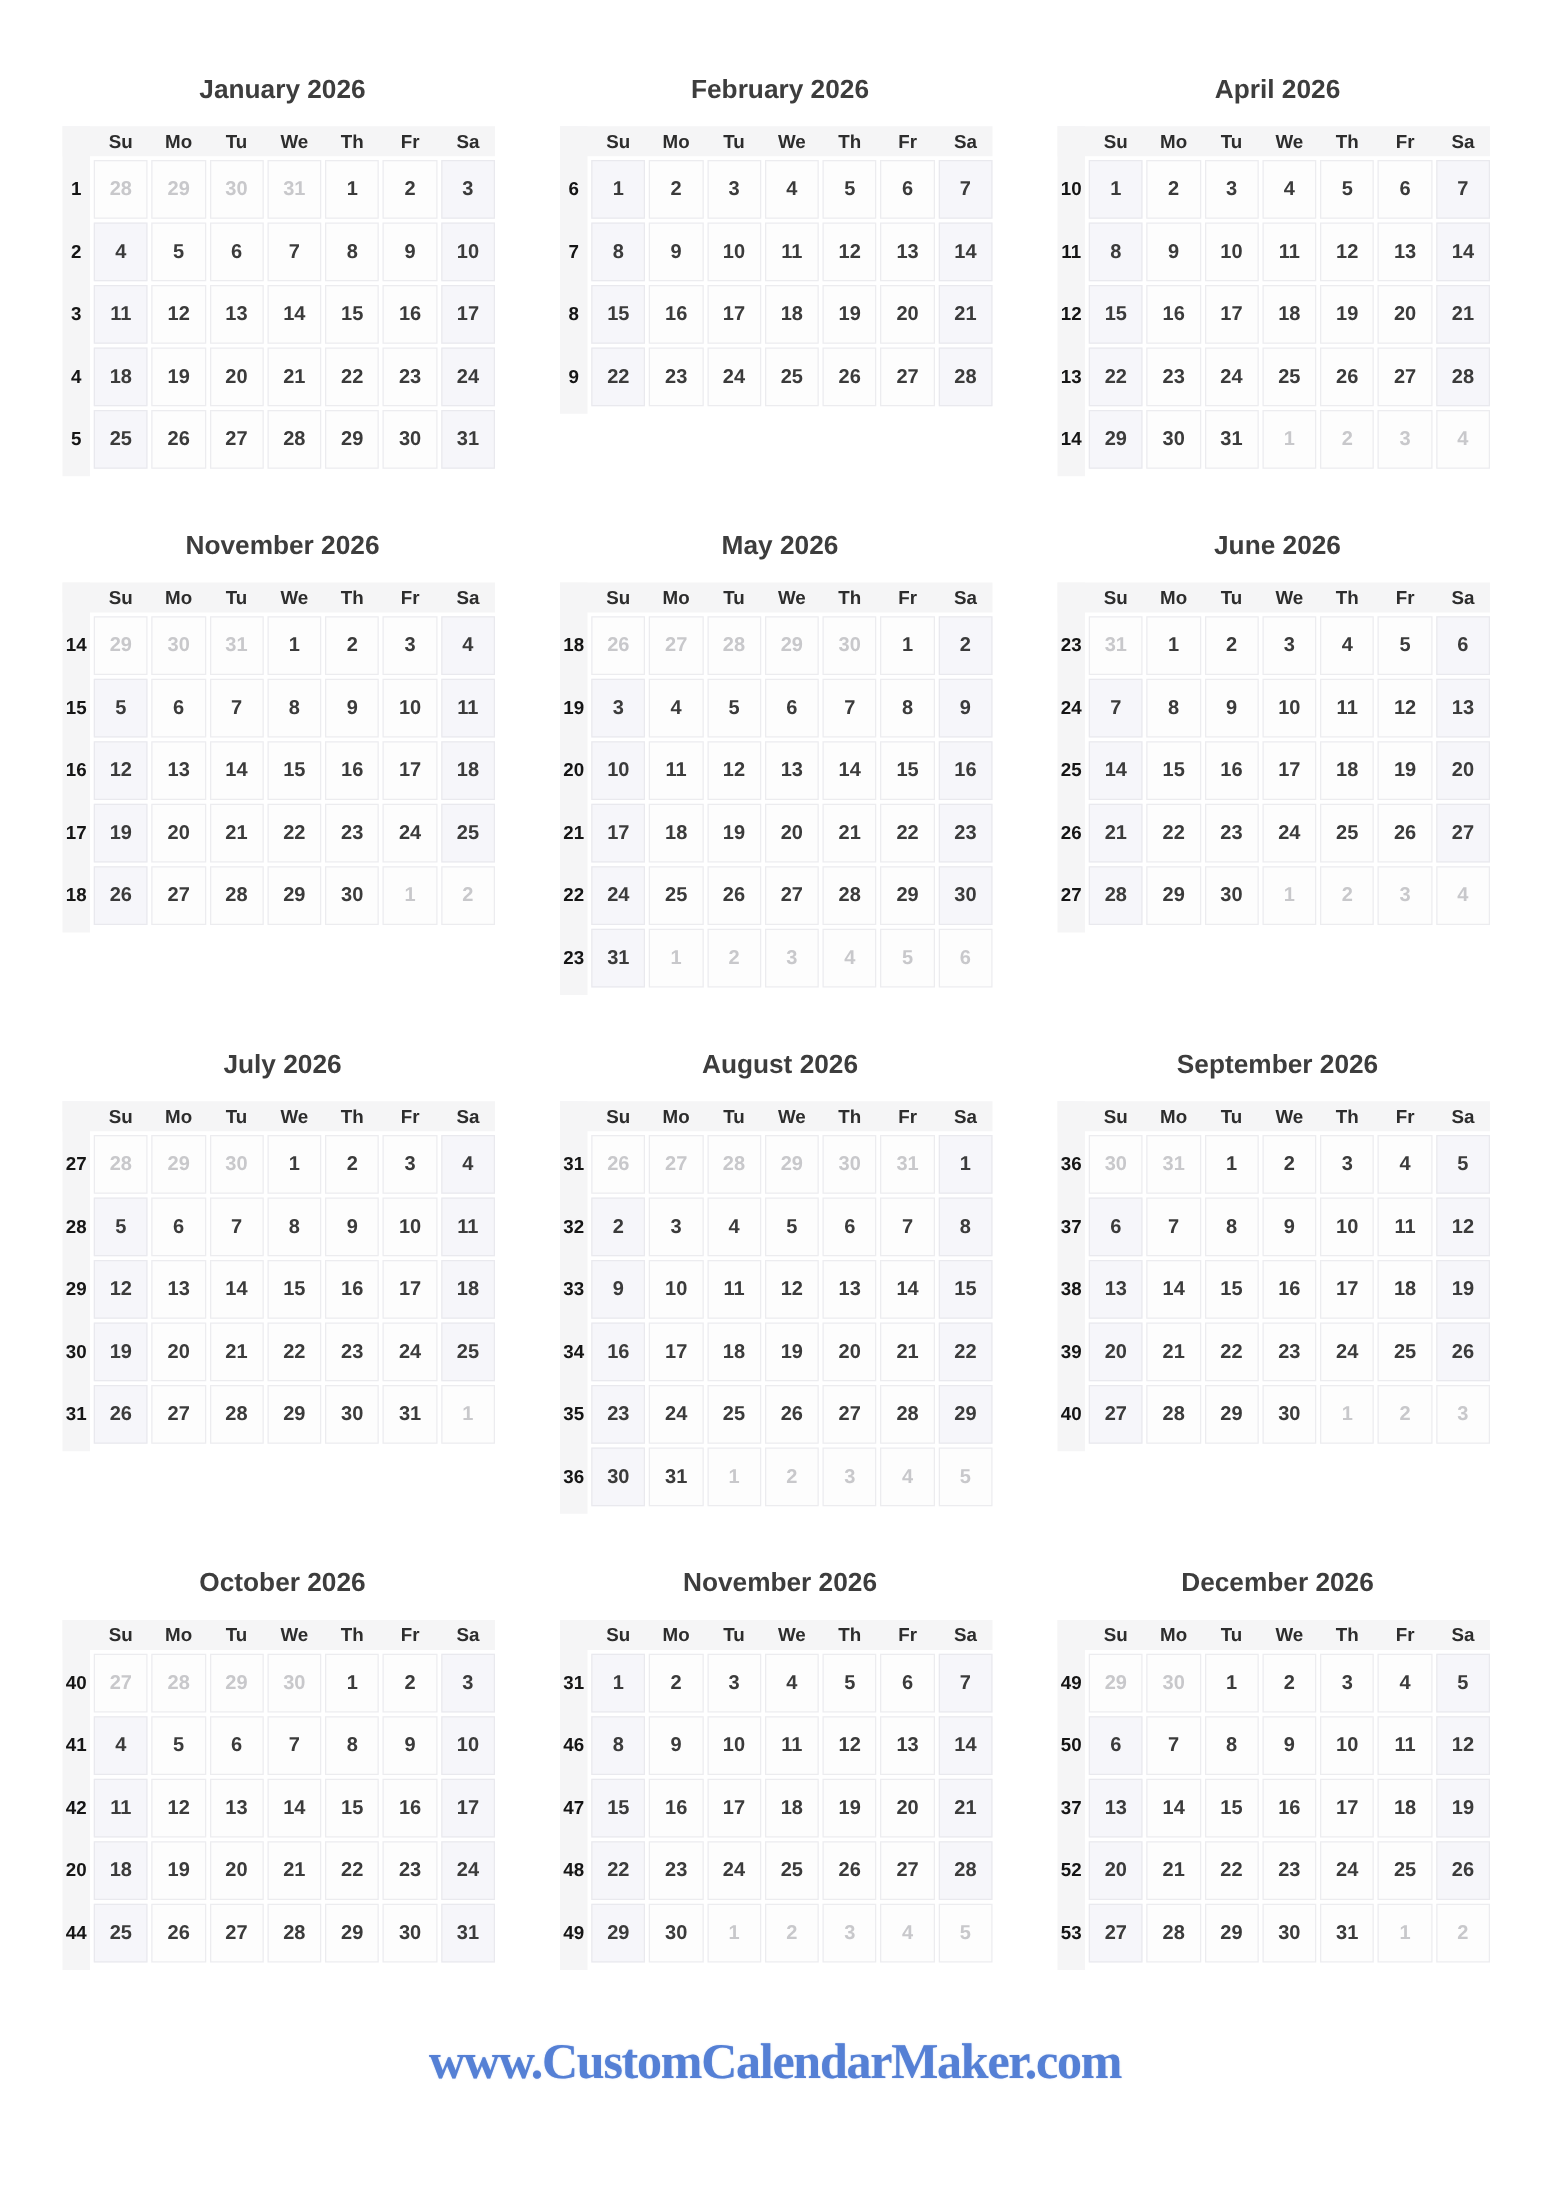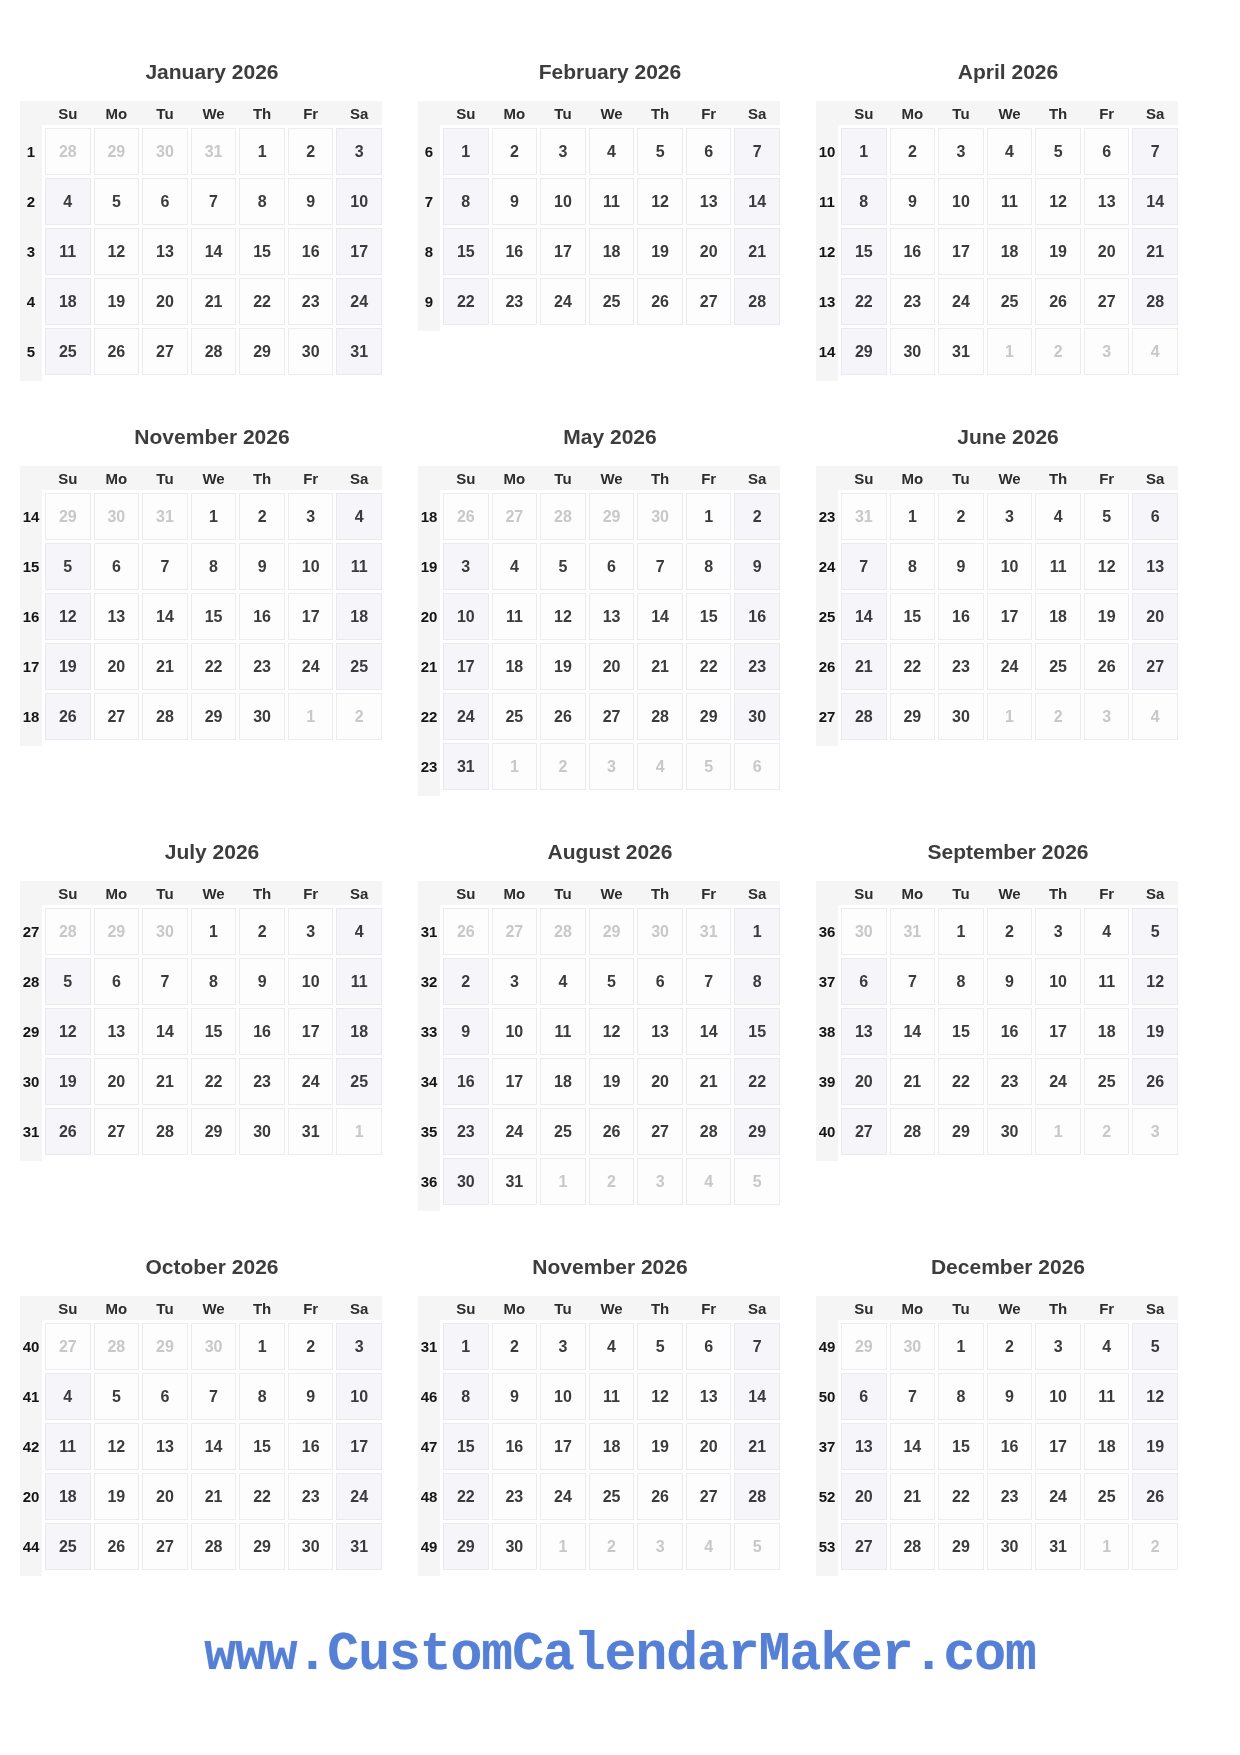--- a/index.html
+++ b/index.html
@@ -4,29 +4,29 @@
 <style>
   html,body{margin:0;padding:0;}
   body{
     width:1240px;height:1755px;overflow:hidden;background:#ffffff;
     font-family:"Liberation Sans","DejaVu Sans",sans-serif;
     -webkit-font-smoothing:antialiased;
   }
   .page{padding-top:60px;}
   .months-row{
     display:flex;align-items:flex-start;gap:36px;
-    padding-left:20px;margin-bottom:50px;
+    padding-left:34px;margin-bottom:50px;
   }
   .month{width:362px;flex:none;}
   .month-title{
     padding-left:22px;text-align:center;
     font-size:21px;line-height:24px;font-weight:bold;color:#3d3d3d;
     margin-bottom:17px;
   }
-  .month-grid{position:relative;}
+  .month-grid{position:relative;margin-left:16px;}
   .week-strip{
     position:absolute;left:0;top:0;width:22px;height:calc(100% + 6px);
     background:#f5f5f6;z-index:0;
   }
   .header-band{
     position:relative;display:flex;height:24px;align-items:center;
     background:#f5f5f6;z-index:1;
   }
   .wn-spacer{width:22px;flex:none;}
   .dow{
@@ -41,22 +41,22 @@
   .day-cell{
     flex:1;margin-left:3px;box-sizing:border-box;
     background:#fdfdfd;border:1px solid #ececef;
     display:flex;align-items:center;justify-content:center;
     font-size:16px;font-weight:bold;color:#3b3b3b;
   }
   .day-cell.weekend{background:#f6f6fa;border-color:#e9e9ee;}
   .day-cell.other{color:#c8c8cb;background:#fdfdfd;border-color:#ececef;}
   .watermark{
     margin-top:55px;text-align:center;
-    font-family:Liberation Mono, monospace;
-    font-size:53px;font-weight:bold;letter-spacing:-1px;color:#5580d5;
+    font-family:Liberation Serif, serif;
+    font-size:40px;font-weight:bold;letter-spacing:-1px;color:#5580d5;
     text-shadow:0 0 1px rgba(85,128,213,0.55), 1px 1px 0 rgba(255,255,255,0.22);
   }
 </style>
 </head>
 <body>
 
 <div class="page">
   <div id="calendar-rows">
     <div class="months-row">
         <div class="month">

